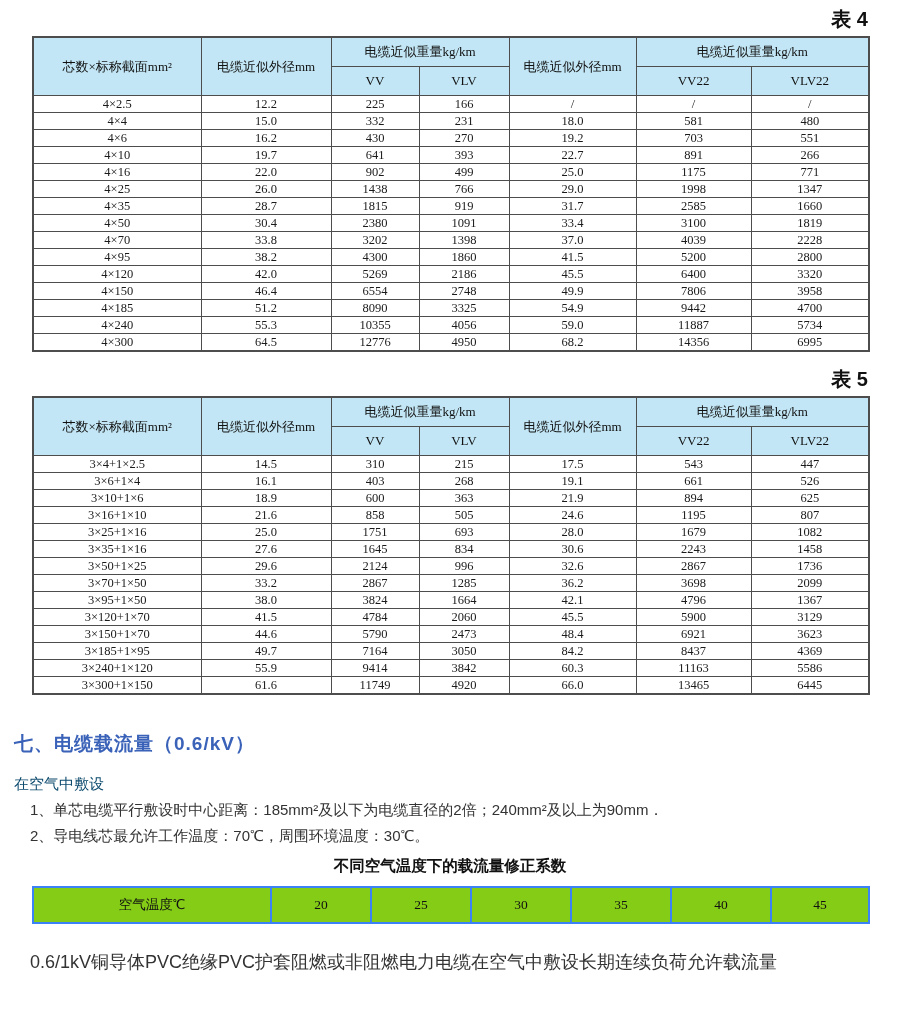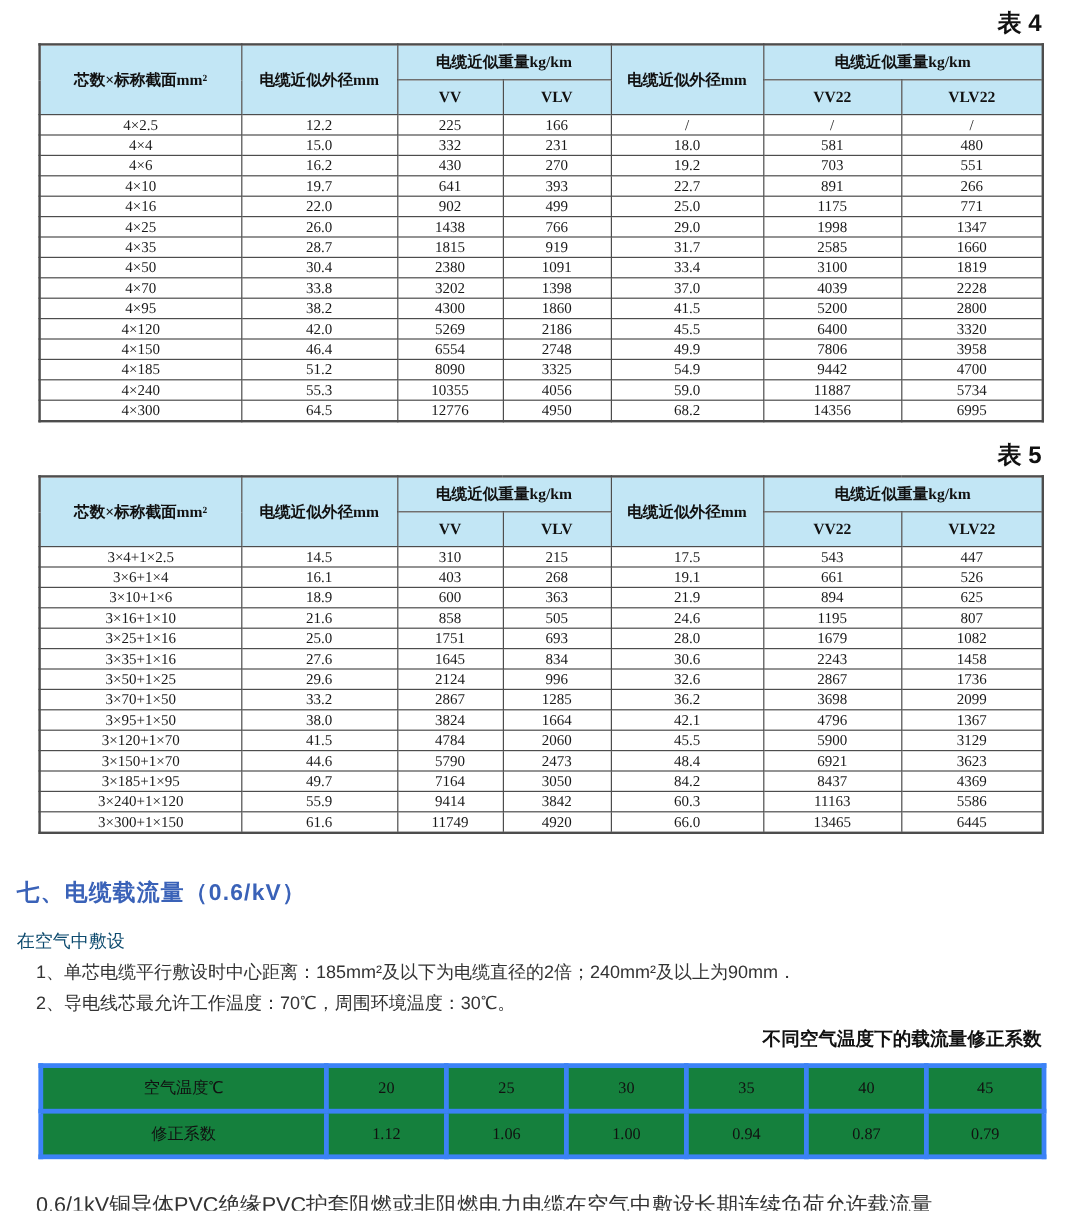--- a/index.html
+++ b/index.html
@@ -14,42 +14,42 @@
   table.spec {
     border-collapse:collapse; margin:0 0 0 32px; width:836px;
     table-layout:fixed; font-family:"Liberation Serif", serif;
     border:2px solid #4d4d4d;
   }
   table.spec th, table.spec td {
     border:1px solid #4d4d4d; text-align:center; vertical-align:middle;
     overflow:hidden; white-space:nowrap;
   }
   table.spec thead th {
-    background:#c2e6f5; font-weight:bold; font-size:13px;
+    background:#c2e6f5; font-weight:normal; font-size:13px;
     padding:2px 0; height:24px; color:#111;
   }
   table.spec tbody td { font-size:12.5px; height:16px; padding:0; color:#1a1a1a; }
 
   .section-heading {
     margin:36px 0 0 14px; font-size:19px; font-weight:bold;
     color:#3a62b8; letter-spacing:1px;
   }
   .plain-line { margin:18px 0 0 14px; font-size:15px; color:#0c4a6e; }
   .item-line  { margin:7px 0 0 30px;  font-size:15px; color:#333; }
   .correction-title {
-    width:836px; margin:10px 32px 0 32px; text-align:right;
+    width:836px; margin:10px 32px 0 32px; text-align:center;
     font-weight:bold; font-size:15.5px; color:#111;
   }
   table.corr {
     border-collapse:collapse; margin:9px 0 0 32px; width:836px;
     table-layout:fixed; font-family:"Liberation Serif", serif;
     border:2px solid #4d4d4d;
   }
   table.corr td {
-    border:4px solid #3b82f6; background:#15803d; text-align:center;
+    border:2px solid #3b82f6; background:#84cc16; text-align:center;
     vertical-align:middle; height:32px; font-size:13.5px; color:#111;
   }
   .bottom-note { margin:26px 0 0 30px; font-size:18px; color:#333; }
   .cut-mark { position:absolute; left:52px; top:998px; font-size:12px; color:#777; }
 </style>
 </head>
 <body>
 
 <div class="tbl-label">表 4</div>
 
@@ -394,26 +394,17 @@
   <tbody>
       <tr>
         <td>空气温度℃</td>
         <td>20</td>
         <td>25</td>
         <td>30</td>
         <td>35</td>
         <td>40</td>
         <td>45</td>
       </tr>
-      <tr>
-        <td>修正系数</td>
-        <td>1.12</td>
-        <td>1.06</td>
-        <td>1.00</td>
-        <td>0.94</td>
-        <td>0.87</td>
-        <td>0.79</td>
-      </tr>
     </tbody>
 </table>
 
 <div class="bottom-note">0.6/1kV铜导体PVC绝缘PVC护套阻燃或非阻燃电力电缆在空气中敷设长期连续负荷允许载流量</div>
 <div class="cut-mark">、</div>
 
 </body></html>

